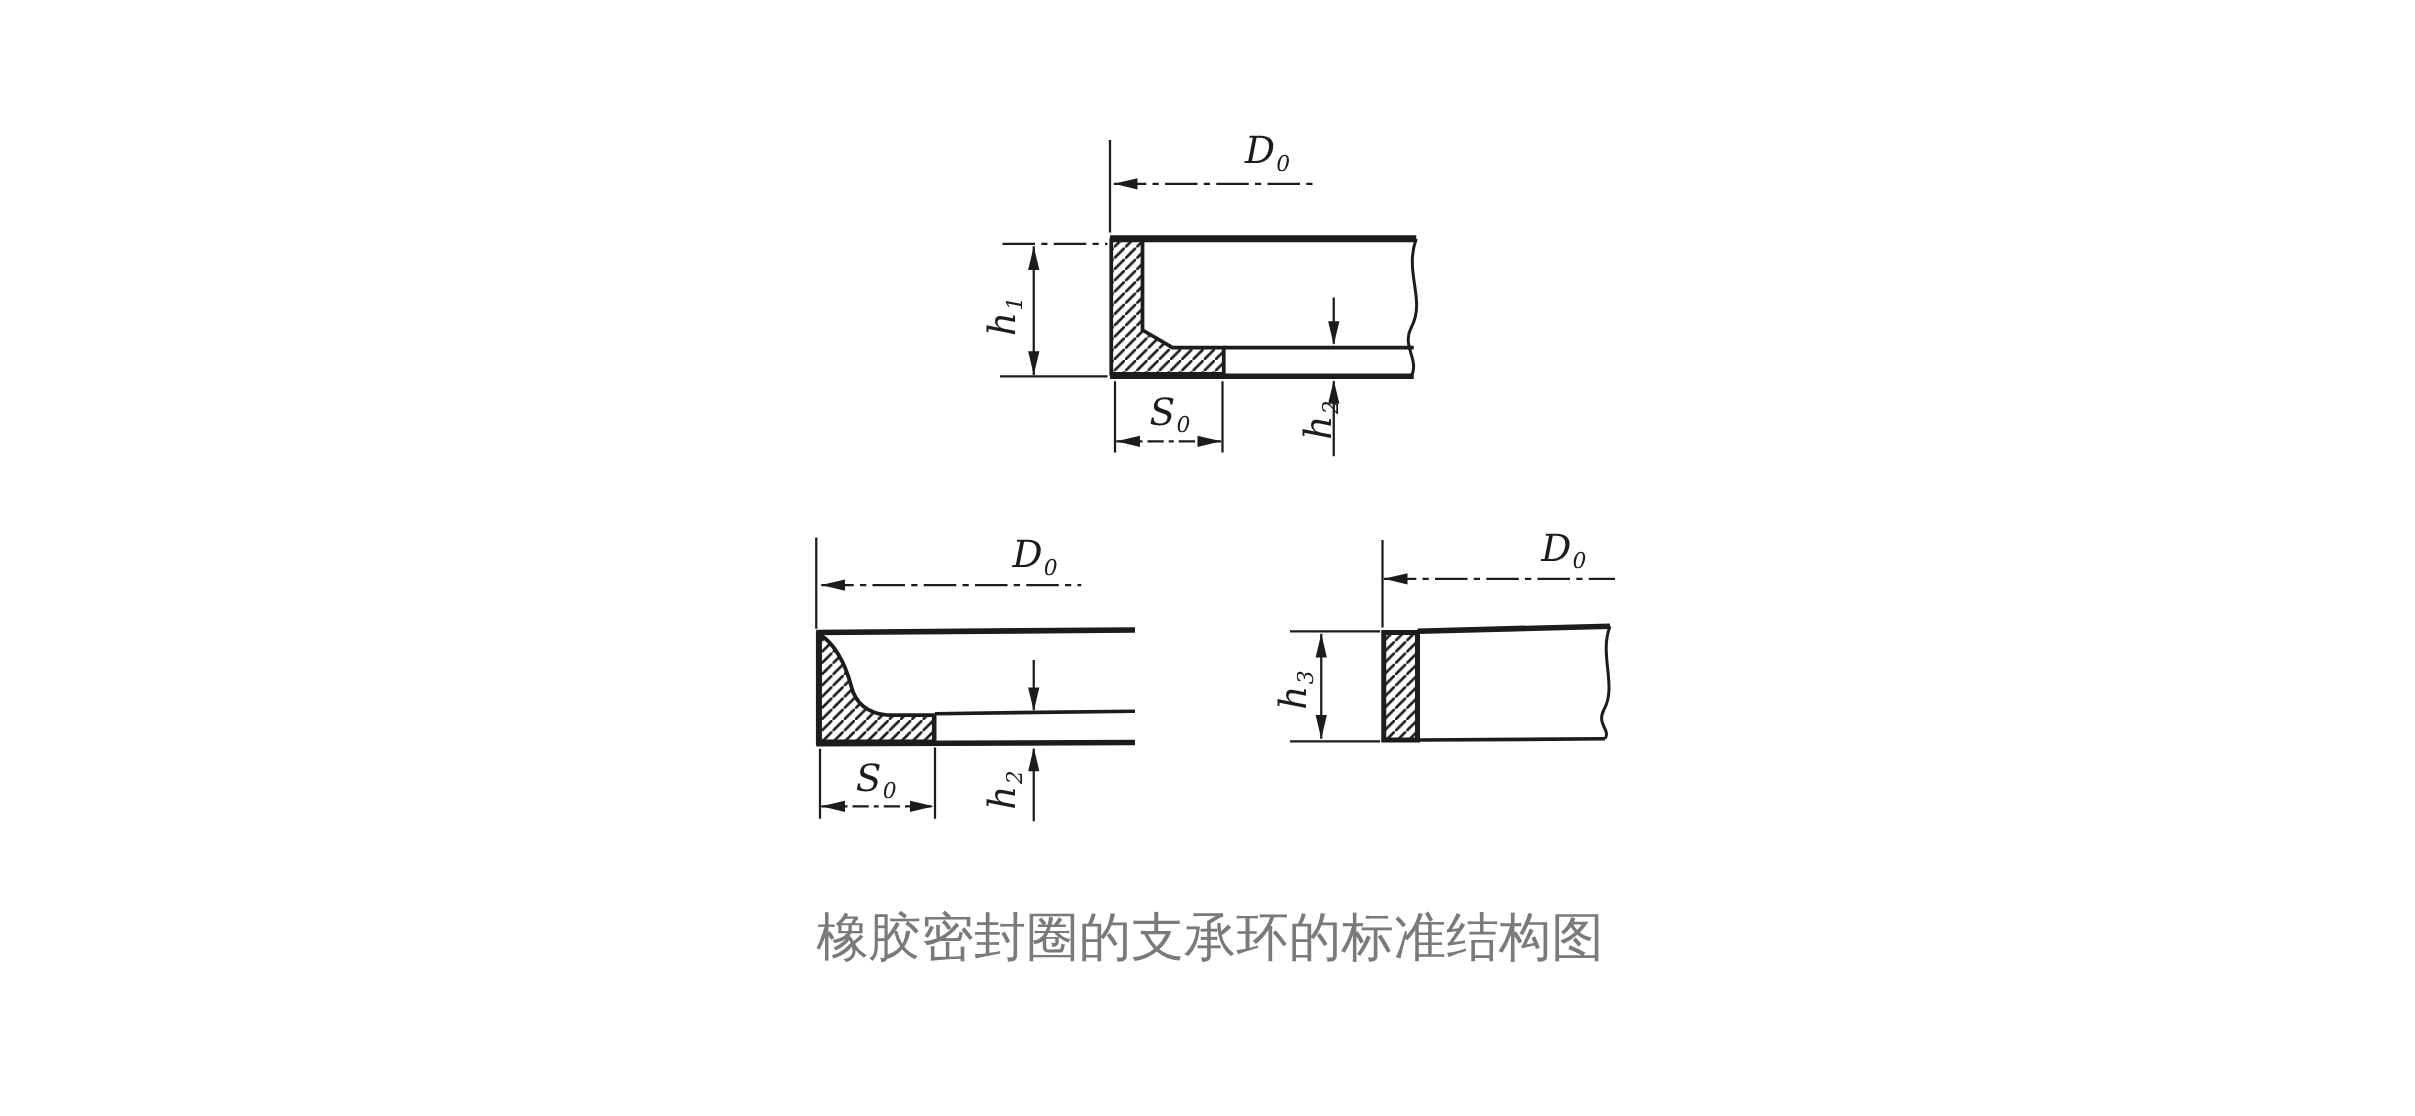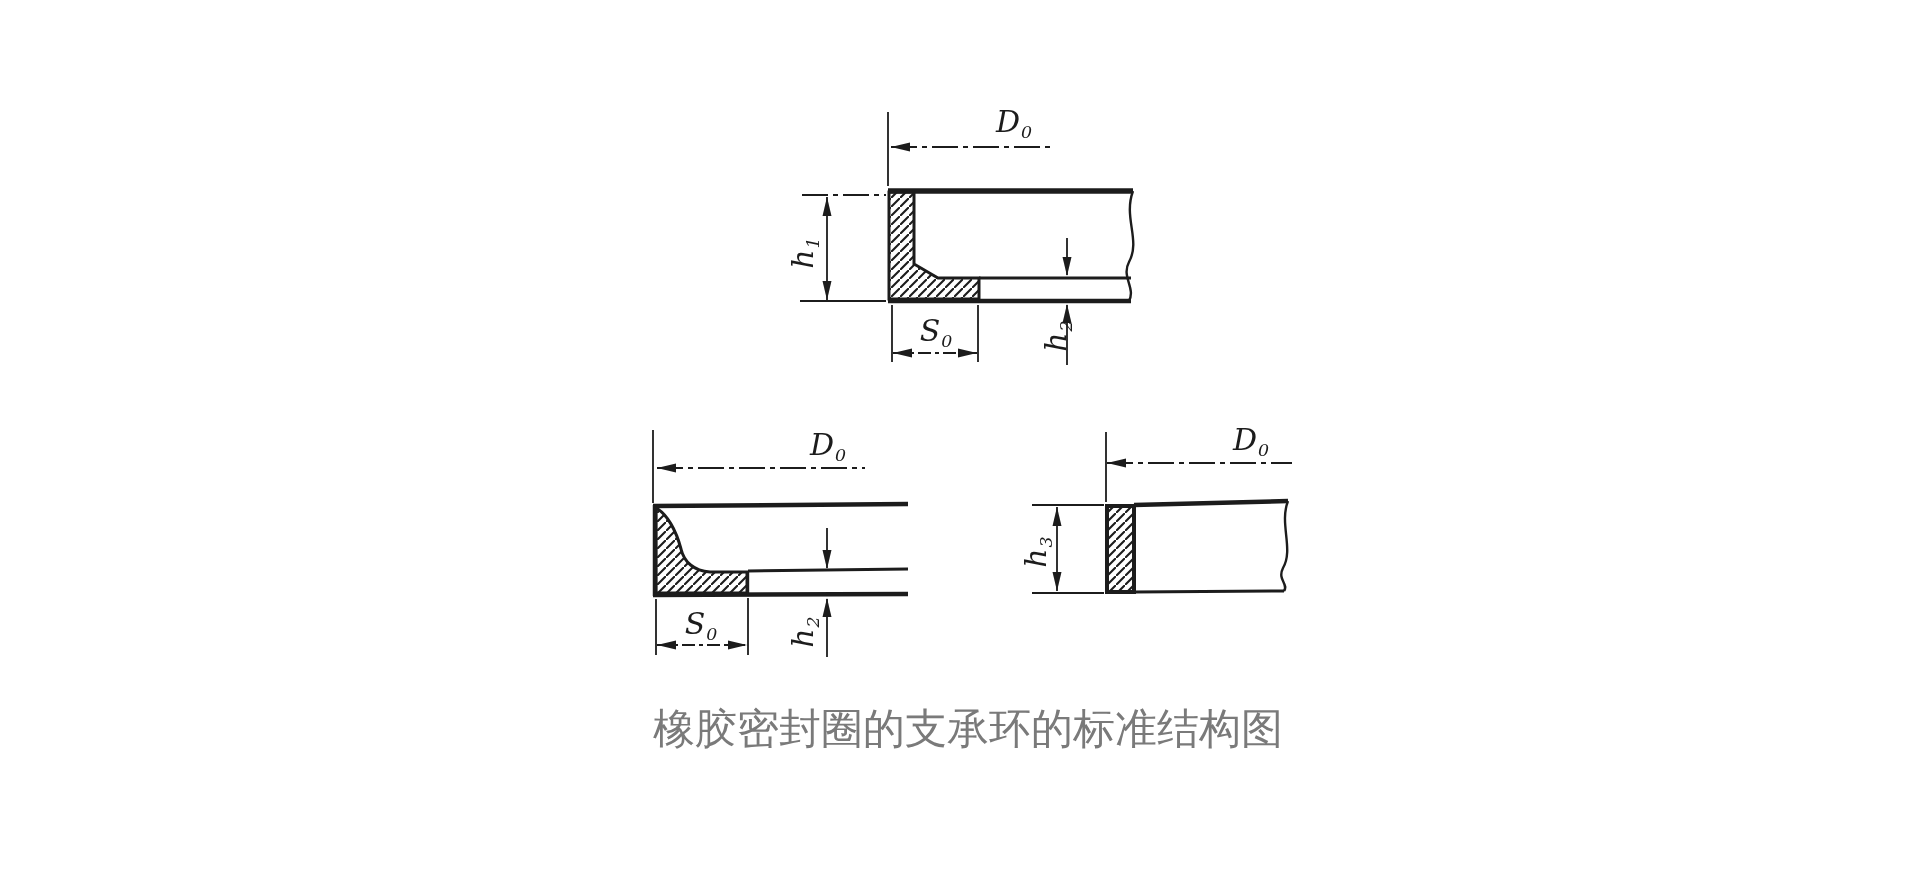--- a/index.html
+++ b/index.html
@@ -34,21 +34,21 @@
     line-height:1;
   }
   .dim-label sub{
     font-size:0.58em;
     vertical-align:-0.35em;
     margin-left:1px;
   }
   .rot{transform:translate(-50%,-50%) rotate(-90deg);}
   .caption{
     position:absolute;
-    left:968px;top:729px;
+    left:968px;top:750px;
     transform:translate(-50%,-50%);
     font-family:"Liberation Sans", sans-serif;
     font-size:42px;
     letter-spacing:0px;
     color:#7a7a7a;
     white-space:nowrap;
   }
 </style>
 </head>
 <body>

